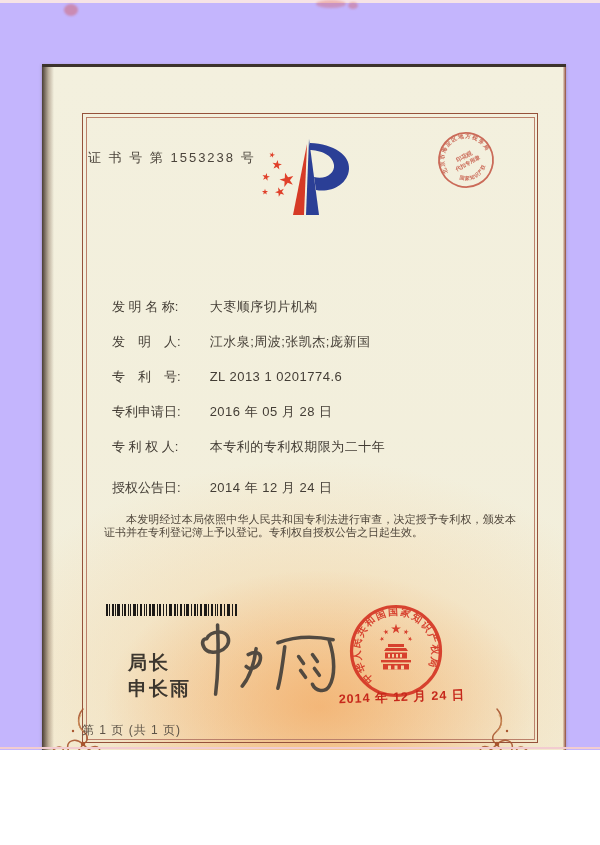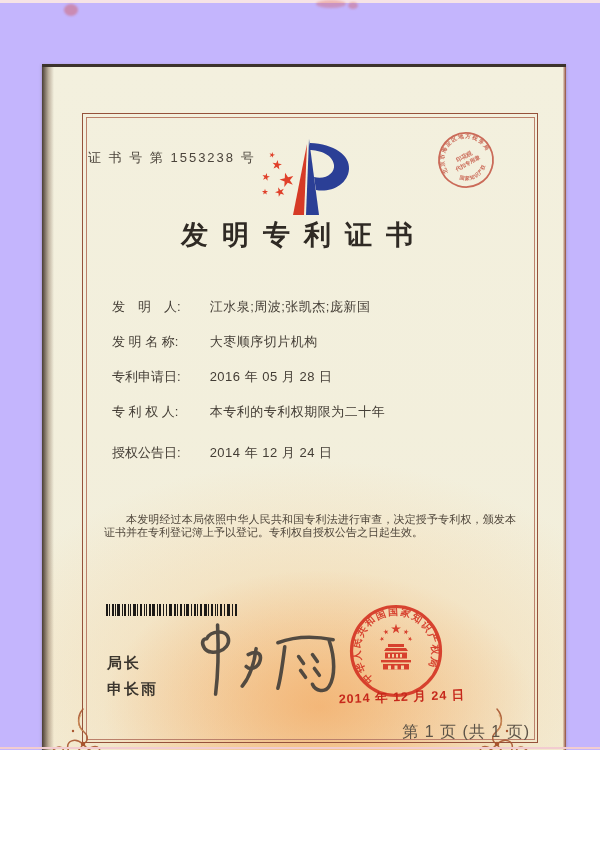--- a/index.html
+++ b/index.html
@@ -38,30 +38,30 @@
   .fields .row{line-height:35px;white-space:nowrap;}
   .fields .row.last{margin-top:6px;}
   .fields .lbl{display:inline-block;min-width:86px;white-space:pre;}
   .fields .val{margin-left:8px;letter-spacing:.5px;}
   .body-text{position:absolute;left:46px;top:430px;width:444px;font-size:11px;line-height:13.4px;
              color:#4f463b;text-align:justify;}
   .body-text p{margin:16px;text-indent:2em;}
 
   .barcode{position:absolute;left:64px;top:537px;width:134px;height:12px;}
 
-  .signer{position:absolute;left:65px;top:583px;font-size:15px;font-weight:bold;color:#3d372f;
+  .signer{position:absolute;left:86px;top:583px;font-size:19px;font-weight:bold;color:#3d372f;
           letter-spacing:2px;line-height:26px;}
   .signature{position:absolute;left:140px;top:552px;width:166px;height:84px;}
 
   .seal{position:absolute;left:306px;top:536px;width:96px;height:96px;}
   .seal-date{position:absolute;left:272px;top:622px;width:176px;text-align:center;color:#c6281b;
              font-size:12.5px;font-weight:bold;letter-spacing:1px;transform:rotate(-2deg);}
   .tax-stamp{position:absolute;left:386px;top:55px;width:76px;height:76px;}
 
-  .footer{position:absolute;left:32px;width:456px;top:655px;text-align:right;font-size:16px;
+  .footer{position:absolute;left:40px;width:456px;top:655px;text-align:left;font-size:12px;
           color:#5c5347;letter-spacing:1px;}
 
   
   .bleed{position:absolute;border-radius:50%;filter:blur(1px);}
   .bleed.b1{left:64px;top:4px;width:14px;height:12px;background:rgba(214,60,40,.35);}
   .bleed.b2{left:316px;top:0;width:30px;height:8px;background:rgba(214,60,40,.28);}
   .bleed.b3{left:348px;top:2px;width:10px;height:7px;background:rgba(214,60,40,.30);}
 </style>
 </head>
 <body>
@@ -150,30 +150,33 @@
           <textPath href="#taxTop" startOffset="2">北京市海淀区地方税务局</textPath>
         </text>
         <text font-size="5" fill="#c24e3c" letter-spacing="0.4" font-weight="bold">
           <textPath href="#taxBot" startOffset="1">国家知识产权局</textPath>
         </text>
         <text x="38" y="36" font-size="5.8" fill="#c24e3c" text-anchor="middle" font-weight="bold">印花税</text>
         <text x="38" y="43.5" font-size="5.4" fill="#c24e3c" text-anchor="middle" font-weight="bold">代扣专用章</text>
       </g>
     </svg>
 
-    <div class="title">发明专利证书</div>
 
     <div class="fields">
+      <div class="row">
+        <span class="lbl">发 明 名 称:</span>
+        <span class="val">大枣顺序切片机构</span>
+      </div>
       <div class="row">
         <span class="lbl">发　明　人:</span>
         <span class="val">江水泉;周波;张凯杰;庞新国</span>
       </div>
       <div class="row">
-        <span class="lbl">发 明 名 称:</span>
-        <span class="val">大枣顺序切片机构</span>
+        <span class="lbl">专　利　号:</span>
+        <span class="val">ZL 2013 1 0201774.6</span>
       </div>
       <div class="row">
         <span class="lbl">专利申请日:</span>
         <span class="val">2016 年 05 月 28 日</span>
       </div>
       <div class="row">
         <span class="lbl">专 利 权 人:</span>
         <span class="val">本专利的专利权期限为二十年</span>
       </div>
       <div class="row last">

